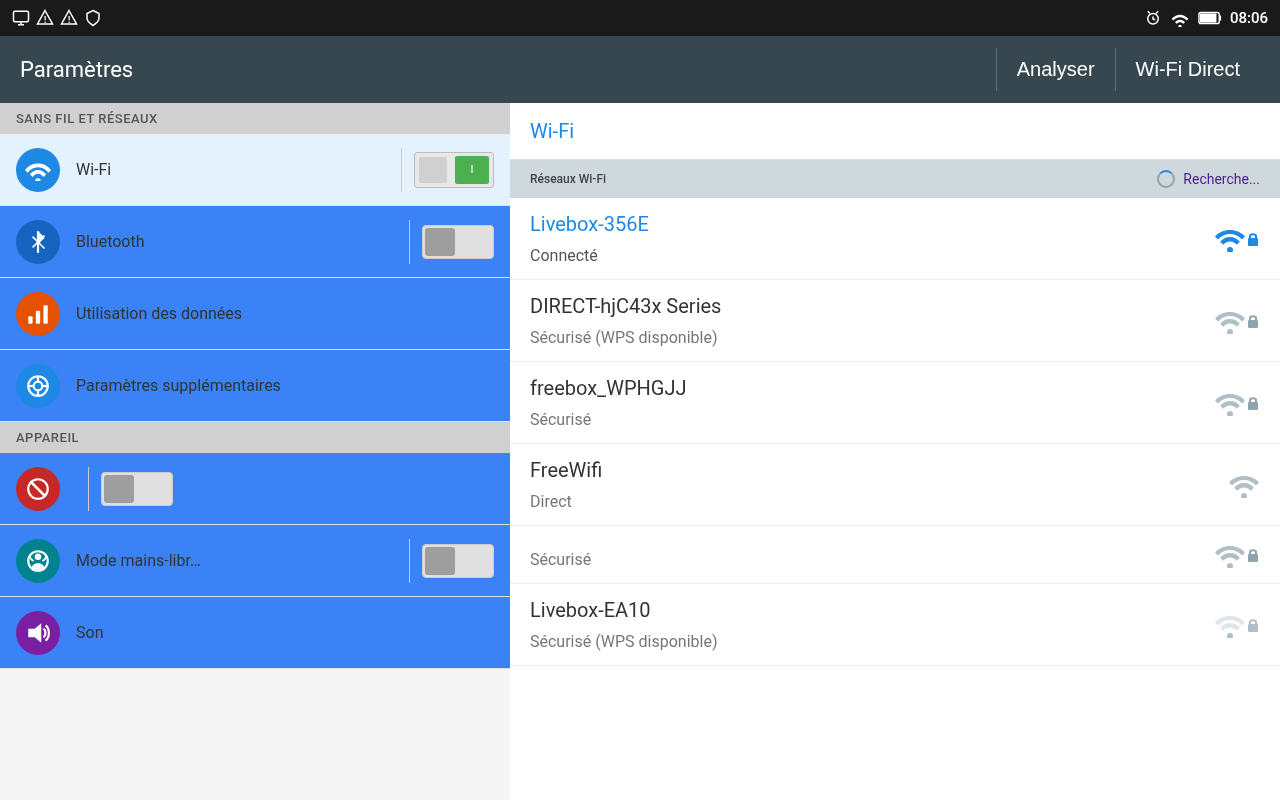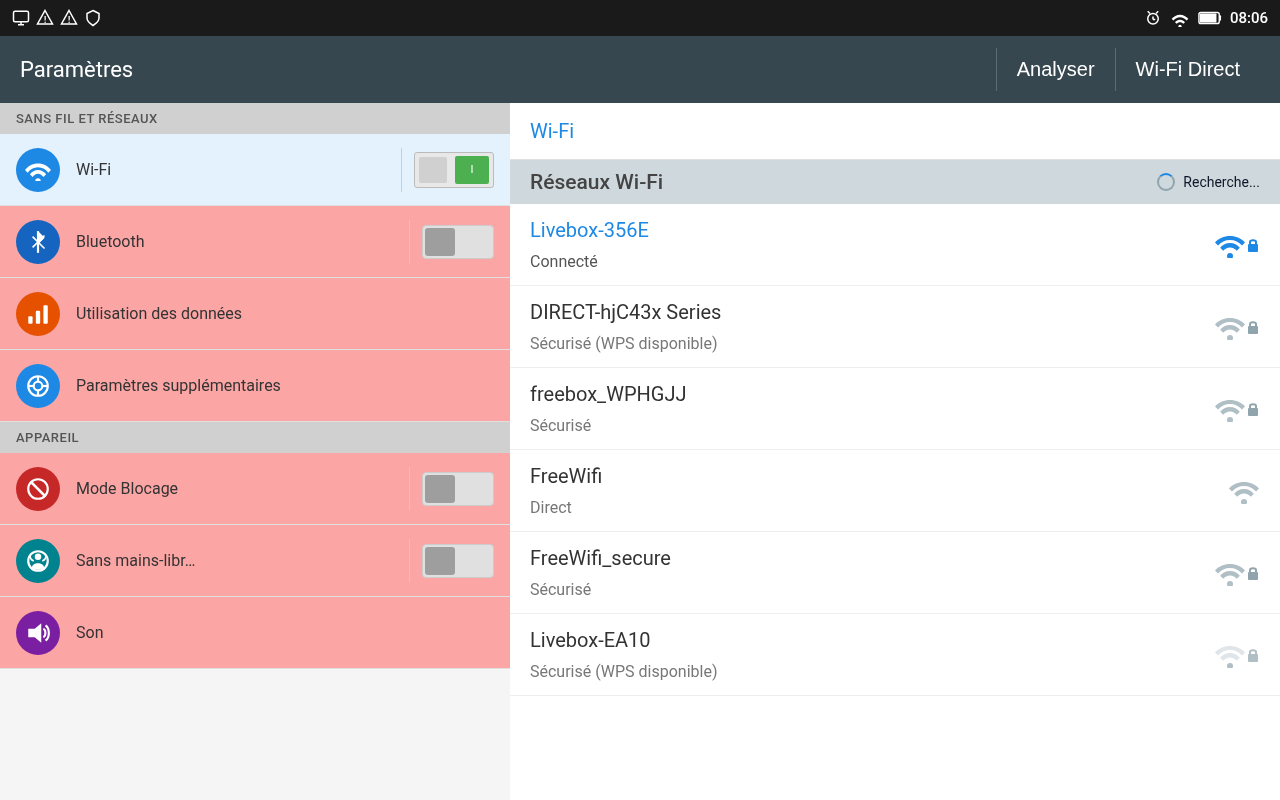--- a/index.html
+++ b/index.html
@@ -35,21 +35,21 @@
     .left-panel { width: 510px; background: #f5f5f5; flex-shrink: 0; overflow-y: auto; }
 
     .section-header {
       background: #d0d0d0; padding: 8px 16px;
       font-size: 13px; color: #555; font-weight: 500;
       text-transform: uppercase; letter-spacing: 0.5px;
     }
 
     .menu-item {
       display: flex; align-items: center; padding: 12px 16px;
-      background: #fca5a5; border-bottom: 1px solid #e0e0e0;
+      background: #3b82f6; border-bottom: 1px solid #e0e0e0;
       min-height: 72px; cursor: pointer;
     }
     .menu-item.active { background: #e3f2fd; }
     .menu-item .icon-circle {
       width: 44px; height: 44px; border-radius: 50%;
       display: flex; align-items: center; justify-content: center;
       flex-shrink: 0; margin-right: 16px;
     }
     .icon-blue { background: #1e88e5; }
     .icon-dark-blue { background: #1565c0; }
@@ -90,22 +90,22 @@
 
     .right-header {
       padding: 16px 20px; border-bottom: 1px solid #e0e0e0;
       font-size: 20px; color: #1e88e5; font-weight: 400;
     }
 
     .networks-header {
       background: #cfd8dc; padding: 10px 20px;
       display: flex; align-items: center; justify-content: space-between;
     }
-    .networks-header-title { font-size: 21px; color: #444; font-weight: 500; }
-    .searching { display: flex; align-items: center; gap: 8px; color: #0f172a; font-size: 14px; text-align: right; }
+    .networks-header-title { font-size: 12px; color: #444; font-weight: 500; }
+    .searching { display: flex; align-items: center; gap: 8px; color: #4c1d95; font-size: 14px; text-align: right; }
     .spinner {
       width: 18px; height: 18px; border: 2px solid #90a4ae;
       border-top-color: #1e88e5; border-radius: 50%;
       animation: spin 1s linear infinite;
     }
     @keyframes spin { to { transform: rotate(360deg); } }
 
     .network-list { overflow-y: auto; flex: 1; }
     .network-item {
       display: flex; align-items: center; padding: 14px 20px;
@@ -241,38 +241,37 @@
 
     <div class="section-header">Appareil</div>
 
     <div class="menu-item">
       <div class="icon-circle icon-red">
         <svg width="26" height="26" viewBox="0 0 24 24">
           <circle cx="12" cy="12" r="9" fill="none" stroke="white" stroke-width="2"></circle>
           <line x1="5" y1="5" x2="19" y2="19" stroke="white" stroke-width="2.5"></line>
         </svg>
       </div>
-      <span class="menu-item-text">Mode Blocage</span>
       <div class="divider"></div>
       <div class="toggle off">
         <div class="toggle-thumb"></div>
       </div>
     </div>
 
     <div class="menu-item">
       <div class="icon-circle" style="background:#00838f;">
         <svg width="26" height="26" viewBox="0 0 24 24" fill="white">
           <circle cx="12" cy="12" r="9" fill="none" stroke="white" stroke-width="2"></circle>
           <circle cx="12" cy="8" r="3" fill="white"></circle>
           <path d="M6 20 C6 16 8 14 12 14 C16 14 18 16 18 20" fill="white"></path>
           <path d="M8 12 C6 11 4 9 5 7" stroke="white" stroke-width="1.5" fill="none"></path>
           <path d="M16 12 C18 11 20 9 19 7" stroke="white" stroke-width="1.5" fill="none"></path>
         </svg>
       </div>
-      <span class="menu-item-text">Sans mains-libr…</span>
+      <span class="menu-item-text">Mode mains-libr…</span>
       <div class="divider"></div>
       <div class="toggle off">
         <div class="toggle-thumb"></div>
       </div>
     </div>
 
     <div class="menu-item">
       <div class="icon-circle icon-purple">
         <svg width="26" height="26" viewBox="0 0 24 24" fill="white">
           <polygon points="3,8 9,8 15,3 15,21 9,16 3,16" fill="white"></polygon>
@@ -360,21 +359,20 @@
           <svg width="32" height="26" viewBox="0 0 32 26" fill="#b0bec5">
             <path d="M16 4 C22 4 27.5 6.5 31 10.5 L28 13.5 C25 10 20.8 8 16 8 C11.2 8 7 10 4 13.5 L1 10.5 C4.5 6.5 10 4 16 4Z"></path>
             <path d="M16 11 C20 11 23.5 12.8 25.8 15.8 L22.8 18.8 C21.2 16.8 18.8 15.5 16 15.5 C13.2 15.5 10.8 16.8 9.2 18.8 L6.2 15.8 C8.5 12.8 12 11 16 11Z"></path>
             <circle cx="16" cy="24" r="3"></circle>
           </svg>
         </div>
       </div>
 
       <div class="network-item">
         <div class="network-info">
-          <div class="network-name">FreeWifi_secure</div>
           <div class="network-status">Sécurisé</div>
         </div>
         <div style="display:flex;align-items:center;">
           <svg width="32" height="26" viewBox="0 0 32 26" fill="#b0bec5">
             <path d="M16 4 C22 4 27.5 6.5 31 10.5 L28 13.5 C25 10 20.8 8 16 8 C11.2 8 7 10 4 13.5 L1 10.5 C4.5 6.5 10 4 16 4Z"></path>
             <path d="M16 11 C20 11 23.5 12.8 25.8 15.8 L22.8 18.8 C21.2 16.8 18.8 15.5 16 15.5 C13.2 15.5 10.8 16.8 9.2 18.8 L6.2 15.8 C8.5 12.8 12 11 16 11Z"></path>
             <circle cx="16" cy="24" r="3"></circle>
           </svg>
           <svg width="14" height="16" viewBox="0 0 14 16" fill="#90a4ae">
             <rect x="2" y="7" width="10" height="8" rx="1"></rect>

